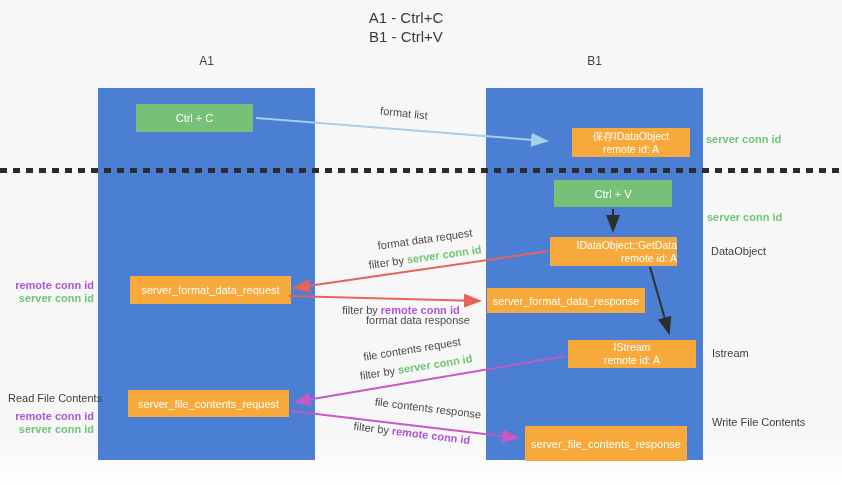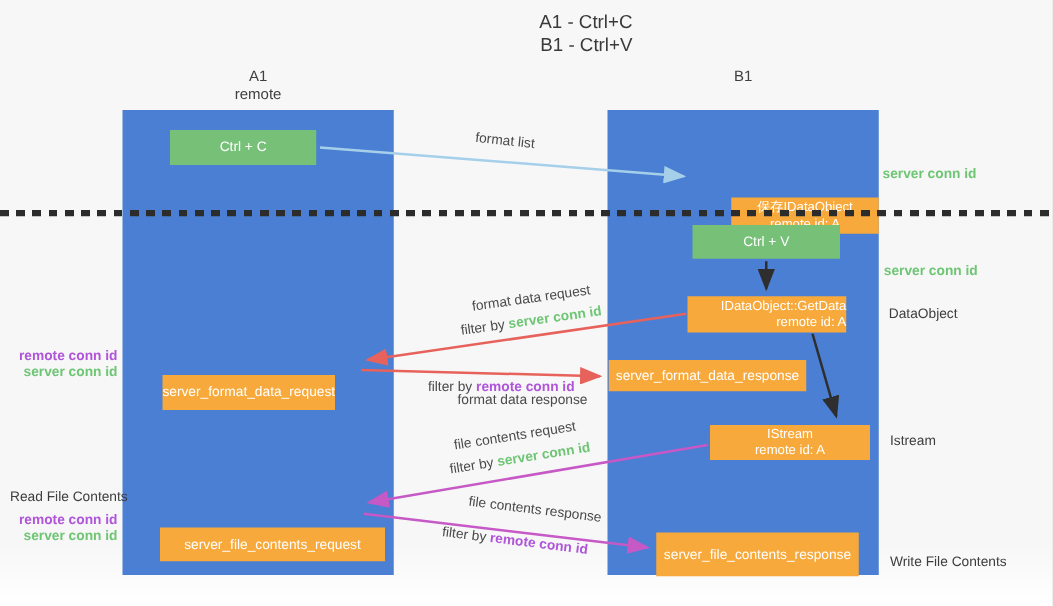--- a/index.html
+++ b/index.html
@@ -7,21 +7,21 @@
   body { font-family: "Liberation Sans", sans-serif; }
   .canvas {
     position: relative;
     width: 842px; height: 485px;
     margin: 0 auto;
     background: linear-gradient(180deg, #f7f7f8 0%, #f7f7f8 90%, #ffffff 100%);
     overflow: hidden;
   }
   .title {
     position: absolute; left: 306px; top: 8px; width: 200px;
-    text-align: right; font-size: 15px; line-height: 19px; color: #3a3a3a;
+    text-align: center; font-size: 15px; line-height: 19px; color: #3a3a3a;
   }
   .lane-header {
     position: absolute; top: 54px; width: 217px;
     text-align: center; font-size: 12px; line-height: 14px; color: #3f3f3f;
   }
   .lane {
     position: absolute; top: 88px; width: 217px; height: 372px;
     background: var(--lane-blue); z-index: 1;
   }
   .dotted-line {
@@ -60,63 +60,62 @@
 
 <div class="canvas">
 
   <div class="title">
     <div>A1 - Ctrl+C</div>
     <div>B1 - Ctrl+V</div>
   </div>
 
   <div class="lane-header" style="left:98px;">
     <div>A1</div>
-    <div>remote</div>
   </div>
   <div class="lane-header" style="left:486px;">
     <div>B1</div>
   </div>
 
   <div class="lane" style="left:98px;"></div>
   <div class="lane" style="left:486px;"></div>
 
   <div class="dotted-line"></div>
 
   <div class="node green" style="left:136px; top:104px; width:117px; height:28px;">
     <span>Ctrl + C</span>
   </div>
 
-  <div class="node orange two-line" style="left:585px; top:128px; width:118px; height:29px;margin-top:30px;">
+  <div class="node orange two-line" style="left:572px; top:128px; width:118px; height:29px;">
     <span>保存IDataObject</span>
     <span>remote id: A</span>
   </div>
 
   <div class="node green" style="left:554px; top:180px; width:118px; height:27px;">
     <span>Ctrl + V</span>
   </div>
 
   <div class="node orange two-line" style="left:550px; top:237px; width:127px; height:29px;align-items:flex-end;">
     <span>IDataObject::GetData</span>
     <span>remote id: A</span>
   </div>
 
-  <div class="node orange" style="left:130px; top:276px; width:138px; height:28px;margin-top:24px;">
+  <div class="node orange" style="left:130px; top:276px; width:161px; height:28px;">
     <span>server_format_data_request</span>
   </div>
 
   <div class="node orange" style="left:487px; top:288px; width:158px; height:25px;">
     <span>server_format_data_response</span>
   </div>
 
   <div class="node orange two-line" style="left:568px; top:340px; width:128px; height:28px;">
     <span>IStream</span>
     <span>remote id: A</span>
   </div>
 
-  <div class="node orange" style="left:128px; top:390px; width:180px; height:27px;margin-top:32px;">
+  <div class="node orange" style="left:128px; top:390px; width:161px; height:27px;">
     <span>server_file_contents_request</span>
   </div>
 
   <div class="node orange" style="left:525px; top:426px; width:162px; height:35px;">
     <span>server_file_contents_response</span>
   </div>
 
   <svg class="overlay" width="842" height="485" viewBox="0 0 842 485">
     <defs>
       <marker id="head-blue" markerWidth="9" markerHeight="7" refX="8" refY="3.5" orient="auto">
@@ -171,21 +170,21 @@
   <div class="flow-label" style="left:370px; top:402px; width:116px; transform:rotate(7deg);">file contents response</div>
 
   <div class="flow-label" style="left:350px; top:427px; width:124px; transform:rotate(7deg);">
     <span>filter by </span><span class="purple-text">remote conn id</span>
   </div>
 
   <div class="side-label green-text" style="left:706px; top:133px;">server conn id</div>
   <div class="side-label green-text" style="left:707px; top:211px;">server conn id</div>
   <div class="side-label" style="left:711px; top:245px;">DataObject</div>
   <div class="side-label" style="left:712px; top:347px;">Istream</div>
-  <div class="side-label" style="left:712px; top:444px;text-align:center;">Write File Contents</div>
+  <div class="side-label" style="left:712px; top:416px;text-align:center;">Write File Contents</div>
 
   <div class="conn-group" style="left:10px; top:279px;">
     <div class="purple-text">remote conn id</div>
     <div class="green-text">server conn id</div>
   </div>
 
   <div class="side-label" style="left:8px; top:392px;">Read File Contents</div>
 
   <div class="conn-group" style="left:10px; top:410px;">
     <div class="purple-text">remote conn id</div>

